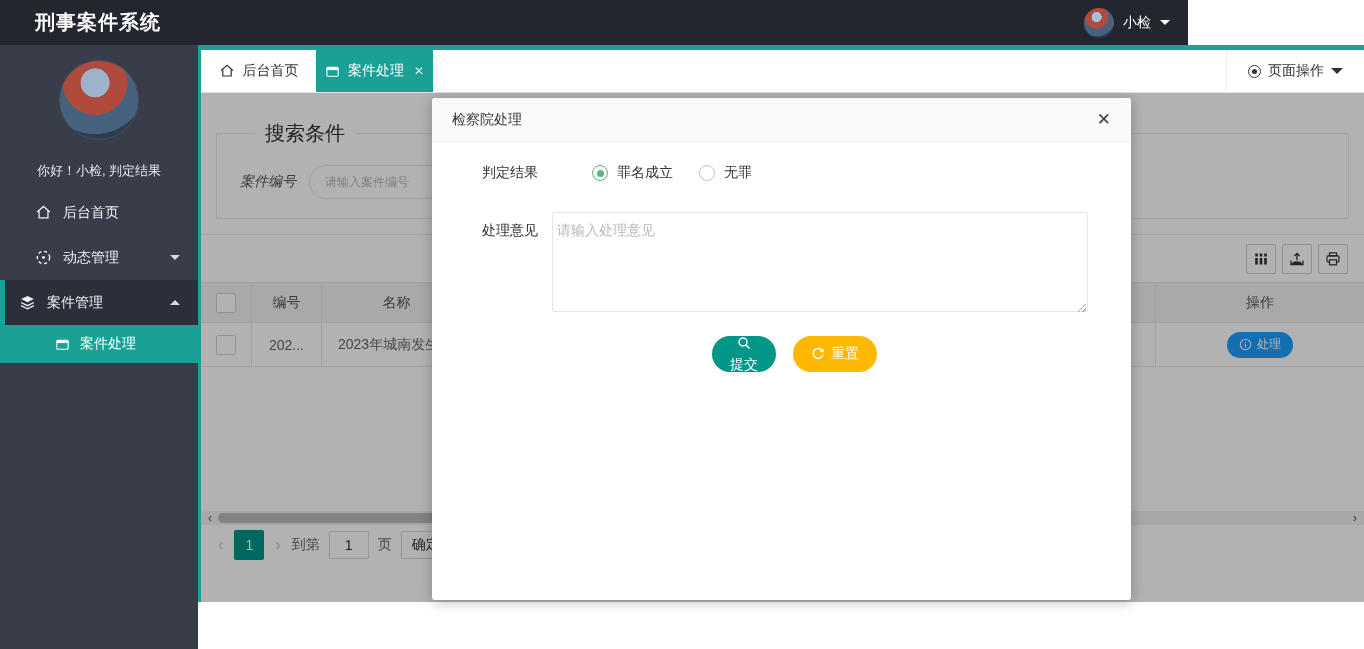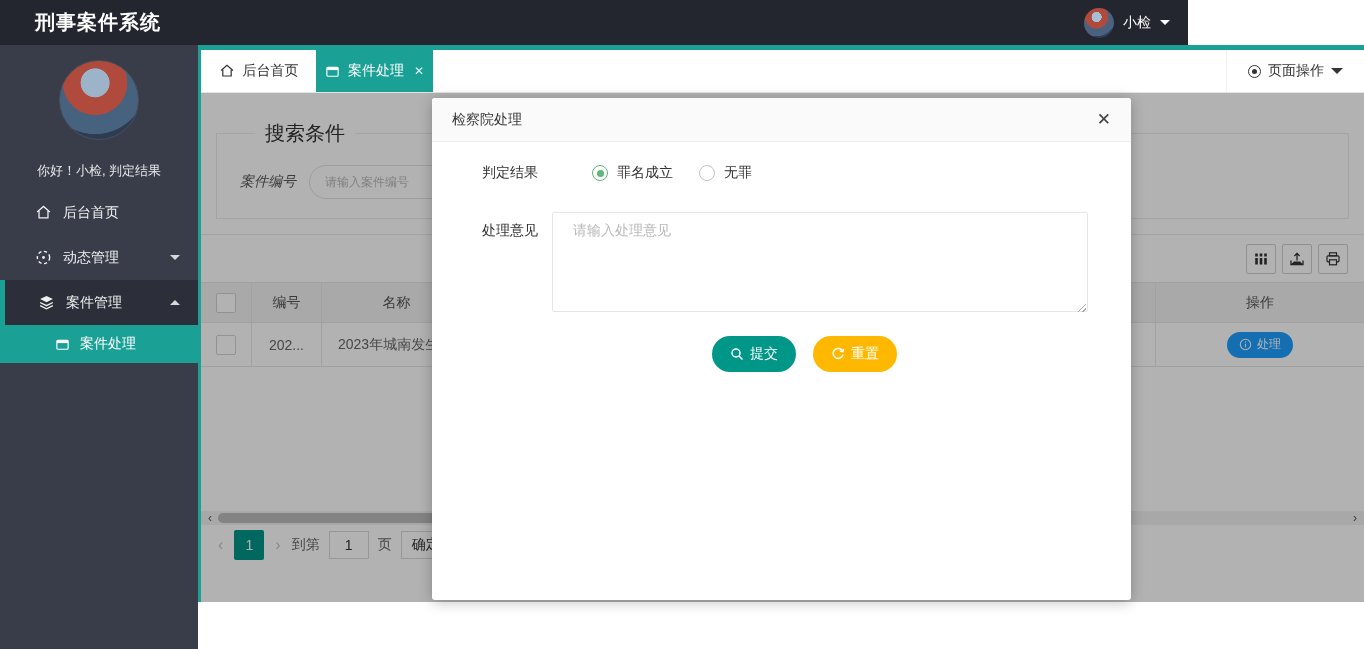--- a/index.html
+++ b/index.html
@@ -28,21 +28,21 @@
 
   
   .sidebar{position:absolute;left:0;top:45px;width:198px;height:604px;background:var(--sidebar-bg);color:#f0f0f0;}
   .avatar-lg{width:80px;height:80px;border-radius:50%;margin:15px auto 0;border:1px solid #4a4f5c;
     background:radial-gradient(circle at 45% 28%,#9db3c9 0 20%,#b04a3c 21% 45%,#47627f 46% 72%,#2c3d53 73%);}
   .greeting{margin-top:22px;text-align:center;font-size:13px;color:rgba(255,255,255,.88);}
   .nav{margin-top:10px;}
   .nav-item{position:relative;height:45px;display:flex;align-items:center;padding-left:35px;gap:11px;cursor:pointer;font-size:14px;}
   .nav-item .nv-icon{width:17px;height:17px;display:inline-flex;}
   .nav-item .nv-caret{position:absolute;right:18px;}
-  .nav-item.open-parent{background:rgba(0,0,0,.22);border-left:5px solid var(--accent);padding-left:33px;}
+  .nav-item.open-parent{background:rgba(0,0,0,.22);border-left:5px solid var(--accent);padding-left:14px;}
   .nav-sub{height:38px;display:flex;align-items:center;padding-left:55px;gap:10px;background:var(--accent);color:#fff;cursor:pointer;}
   .nav-sub .nv-icon{width:15px;height:15px;display:inline-flex;}
 
   
   .main{position:absolute;left:201px;top:45px;width:1163px;height:604px;background:#fff;}
   .side-accent{position:absolute;left:198px;top:45px;width:3px;height:557px;background:var(--accent);z-index:15;}
   .teal-strip{height:5px;background:var(--accent);}
   .tabbar{position:relative;height:43px;background:#fff;border-bottom:1px solid #e4e4e4;display:flex;}
   .tab{height:100%;display:flex;align-items:center;justify-content:center;gap:8px;cursor:pointer;font-size:14px;}
   .tab.home{width:115px;color:#333;background:#fff;}
@@ -106,30 +106,30 @@
   .m-label{width:56px;color:#333;}
   .radio-group{display:flex;align-items:flex-end;margin-left:14px;}
   .radio{display:flex;align-items:center;gap:9px;cursor:pointer;}
   .radio + .radio{margin-left:26px;}
   .rdot{width:16px;height:16px;border:1px solid #c2c2c2;border-radius:50%;position:relative;background:#fff;}
   .radio.checked .rdot{border-color:var(--radio-green);}
   .radio.checked .rdot::after{content:"";position:absolute;left:3.5px;top:3.5px;width:7px;height:7px;border-radius:50%;background:var(--radio-green);}
   .m-row2{margin:30px 0 0 50px;display:flex;}
   .m-row2 .m-label{margin-top:10px;}
   .ta-wrap{position:relative;margin-left:14px;}
-  .m-textarea{width:536px;height:100px;border:1px solid #e6e6e6;border-radius:2px;padding:9px 20px;font-size:14px;color:#6d28d9;
+  .m-textarea{width:536px;height:100px;border:1px solid #e6e6e6;border-radius:2px;padding:9px 4px;font-size:14px;color:#6d28d9;
     resize:none;outline:none;font-family:inherit;}
   .m-textarea::placeholder{color:#b9b9b9;}
   .resize-grip{position:absolute;right:2px;bottom:3px;width:10px;height:10px;
     background:repeating-linear-gradient(-45deg,transparent 0 2px,#a9a9a9 2px 3px);
     clip-path:polygon(100% 0,100% 100%,0 100%);}
   .m-btns{margin:21px 0 0 280px;display:flex;gap:17px;}
   .pill{display:inline-flex;align-items:center;gap:6px;height:36px;padding:0 18px;border:none;border-radius:18px;
     color:#fff;font-size:14px;cursor:pointer;font-family:inherit;}
-  .pill.submit{background:var(--submit-green);}
+  .pill.submit{background:var(--submit-green);flex-direction:column;}
   .pill.reset{background:var(--reset-yellow);}
 
   svg{display:block;}
 </style>
 </head>
 <body>
 
 <div class="topbar">
   <div class="app-title">刑事案件系统</div>
   <div class="topbar-user">

